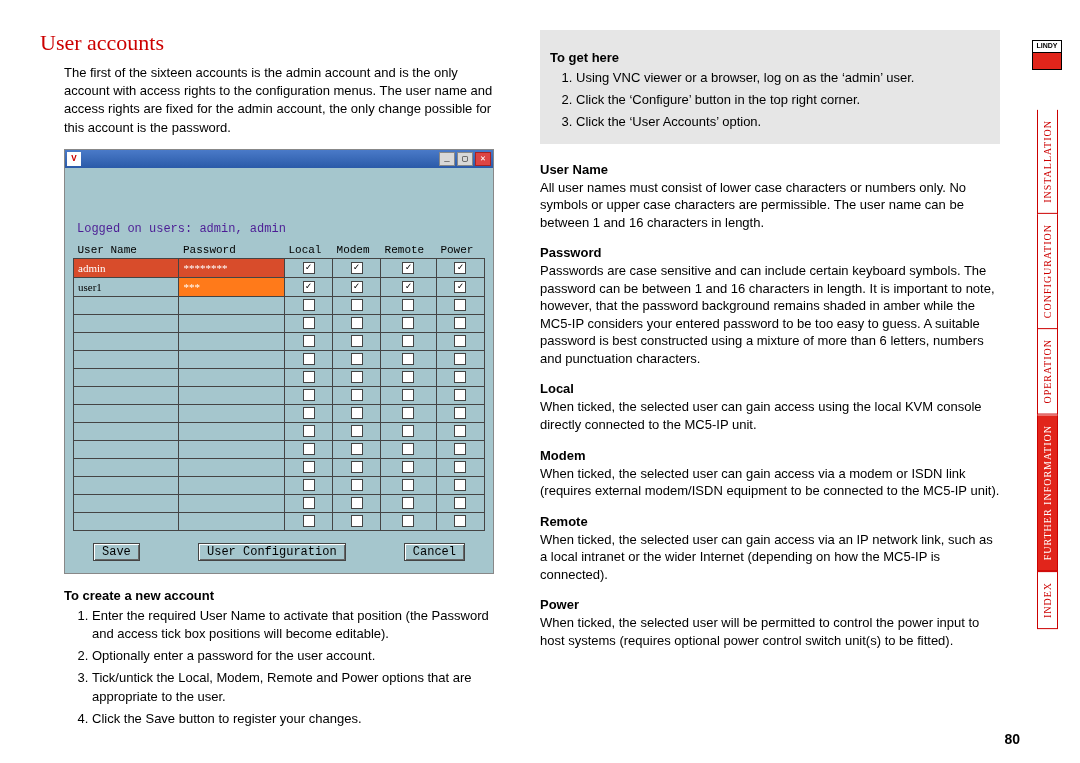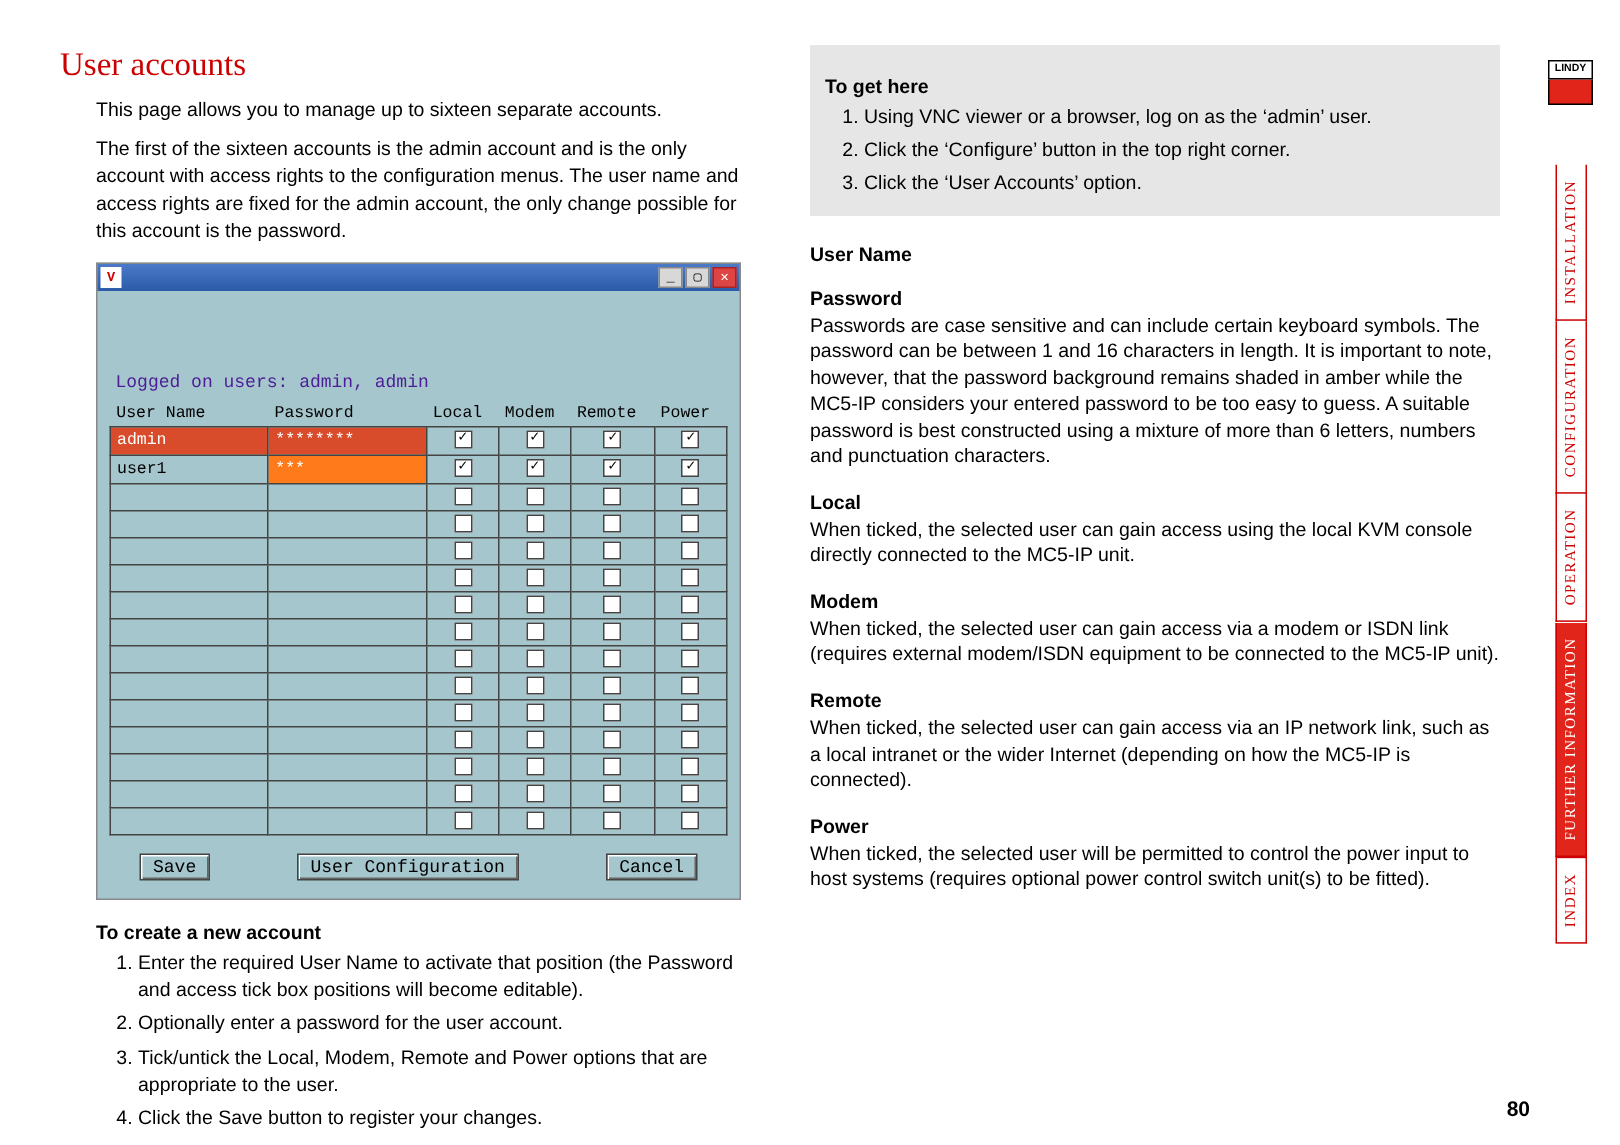--- a/index.html
+++ b/index.html
@@ -115,21 +115,21 @@
     border: 1px solid #444;
     padding: 0;
     height: 18px;
   }
   .cell-inp {
     display: block;
     width: 100%;
     height: 100%;
     padding: 0 4px;
     line-height: 18px;
-    font-family: Liberation Mono, monospace;
+    font-family: Liberation Serif, serif;
     font-size: 11px;
   }
   .admin-row .cell-inp { background: #d84c2b; color: #fff; }
   .pw-amber { background: #ff7a1a !important; color: #fff; }
   .chk-cell {
     text-align: center;
     width: 40px;
     background: #a5c6cd;
   }
   .chk {
@@ -234,21 +234,20 @@
 </style>
 </head>
 <body>
 
 <div class="page">
 
   <div class="col-left">
     <h1 class="page-title">User accounts</h1>
 
     <div class="intro">
-      <p>This page allows you to manage up to sixteen separate accounts.</p>
       <p>The first of the sixteen accounts is the admin account and is the only account with access rights to the configuration menus. The user name and access rights are fixed for the admin account, the only change possible for this account is the password.</p>
     </div>
 
     <div class="scrbox">
       <div class="scr-titlebar">
         <div class="scr-vnc">V</div>
         <div class="scr-tbtns">
           <div class="scr-tbtn">_</div>
           <div class="scr-tbtn">▢</div>
           <div class="scr-tbtn close">✕</div>
@@ -472,20 +471,21 @@
       <div class="subheading">To get here</div>
       <ol class="ol-list" id="togethere-steps">
           <li>Using VNC viewer or a browser, log on as the ‘admin’ user.</li>
           <li>Click the ‘Configure’ button in the top right corner.</li>
           <li>Click the ‘User Accounts’ option.</li>
         </ol>
     </div>
 
     <div class="field-block">
       <div class="fh">User Name</div>
+      <p>All user names must consist of lower case characters or numbers only. No symbols or upper case characters are permissible. The user name can be between 1 and 16 characters in length.</p>
     </div>
     <div class="field-block">
       <div class="fh">Password</div>
       <p>Passwords are case sensitive and can include certain keyboard symbols. The password can be between 1 and 16 characters in length. It is important to note, however, that the password background remains shaded in amber while the MC5-IP considers your entered password to be too easy to guess. A suitable password is best constructed using a mixture of more than 6 letters, numbers and punctuation characters.</p>
     </div>
     <div class="field-block">
       <div class="fh">Local</div>
       <p>When ticked, the selected user can gain access using the local KVM console directly connected to the MC5-IP unit.</p>
     </div>
     <div class="field-block">

